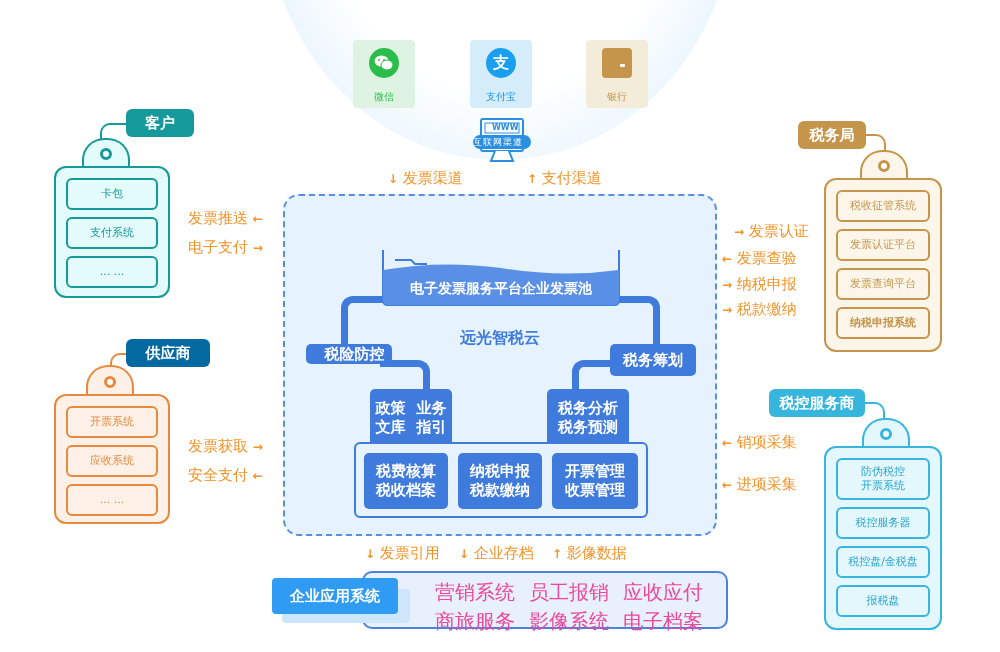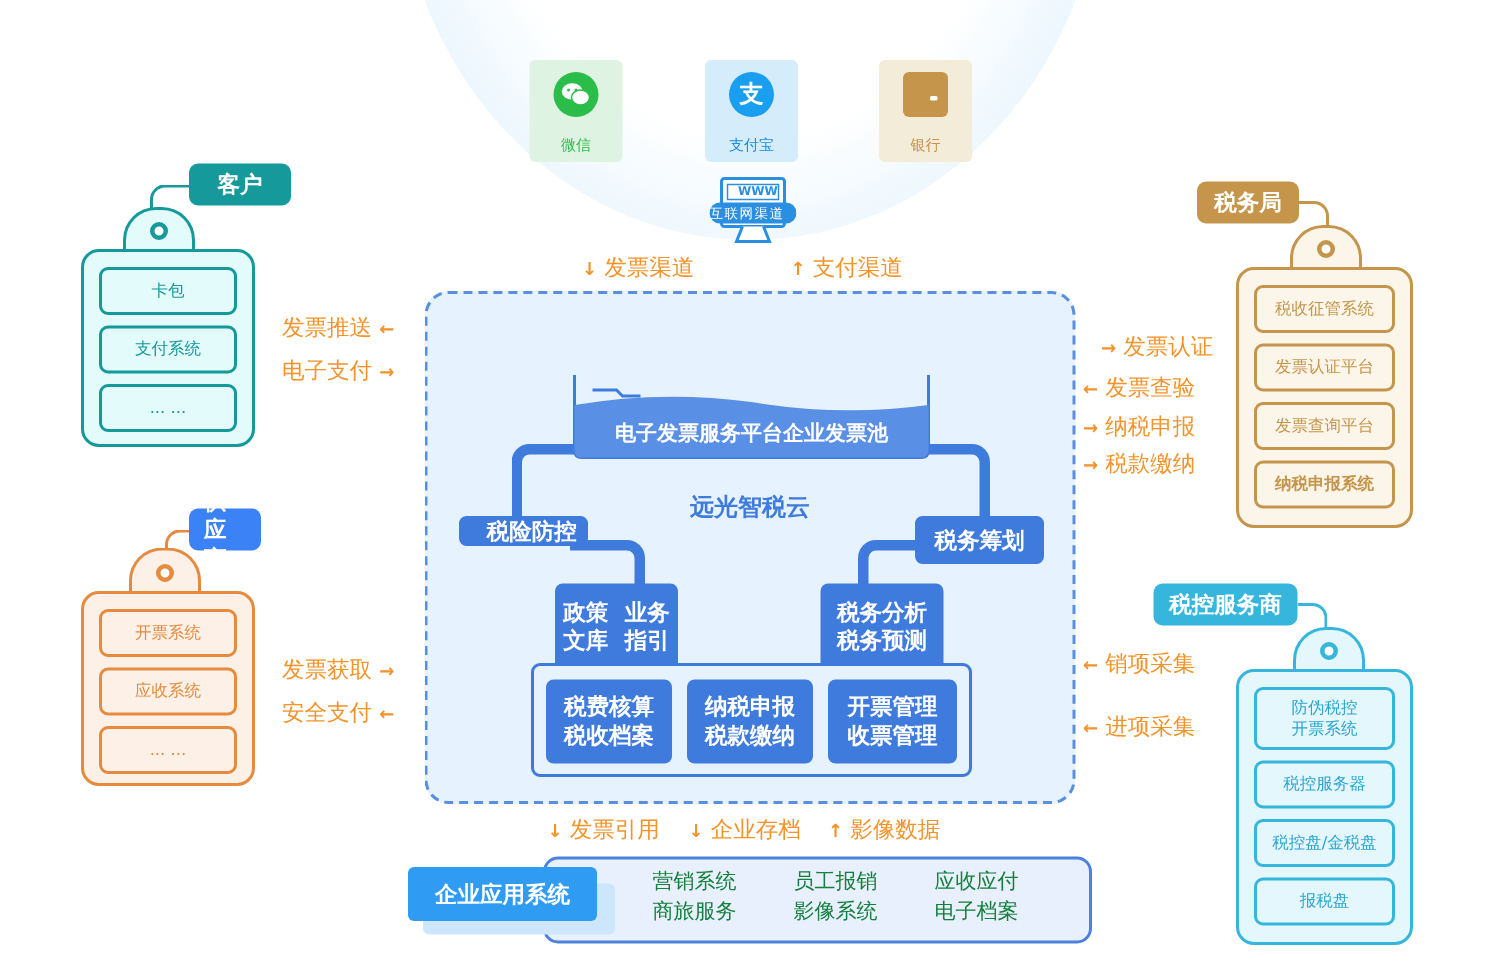--- a/index.html
+++ b/index.html
@@ -58,21 +58,21 @@
   #ent-box {
     position: absolute; left: 362px; top: 571px; width: 366px; height: 58px; border: 2.5px solid #4d82dc;
     border-radius: 10px; background: #e8effd;
   }
   #ent-label-shadow { position: absolute; left: 282px; top: 589px; width: 128px; height: 34px; background: #cde6fb; border-radius: 4px; }
   #ent-label {
     position: absolute; left: 272px; top: 578px; width: 126px; height: 36px; background: #2f9bf2; color: #fff; font-weight: bold;
     font-size: 15px; border-radius: 4px; display: flex; align-items: center; justify-content: center;
   }
   .ent-grid { position: absolute; left: 435px; top: 579px; display: grid; grid-template-columns: 94px 94px 94px; row-gap: 2px; }
-  .ent-grid span { font-size: 14px; color: #15803d; font-family: Liberation Mono, monospace; }
+  .ent-grid span { font-size: 20px; color: #ec4899; font-family: Liberation Mono, monospace; }
 </style>
 </head>
 <body>
 
 <div id="top-arc"></div>
 
 <div class="pay-card" style="left:353px; background:#dff3e3;">
   <div class="pc-icon" style="background:#2bbd4a;">
     <svg width="20" height="16" viewBox="0 0 20 16">
         <ellipse cx="7.5" cy="6" rx="7" ry="5.5" fill="#fff"></ellipse>
@@ -128,21 +128,21 @@
 <div class="flow-label" style="left:188px; top:209px;">
   <span>发票推送</span>
   <span class="arrow">←</span>
 </div>
 <div class="flow-label" style="left:188px; top:238px;">
   <span>电子支付</span>
   <span class="arrow">→</span>
 </div>
 
 <div class="tag-string" style="left:110px; top:353px; width:20px; height:18px; border:2px solid #e58a3e; border-right:none; border-bottom:none; border-radius:10px 0 0 0;"></div>
-<div class="tag-label" style="left:126px; top:339px; width:48px; background:#3b82f6;">供应商</div>
+<div class="tag-label" style="left:126px; top:339px; width:84px; background:#0369a1;">供应商</div>
 <div class="tag-handle" style="left:86px; top:365px; width:48px; height:32px; border-color:#e58a3e; background:#fdf1e7;"></div>
 <div class="tag-hole" style="left:104px; top:376px; border-color:#e58a3e;"></div>
 <div class="tag-body" style="left:54px; top:394px; width:116px; height:130px; border-color:#e58a3e; background:#fdf1e7;">
   <div class="tag-item" style="border-color:#e58a3e; color:#e58a3e;">开票系统</div>
   <div class="tag-item" style="border-color:#e58a3e; color:#e58a3e;">应收系统</div>
   <div class="tag-item" style="border-color:#e58a3e; color:#e58a3e;">... ...</div>
 </div>
 <div class="flow-label" style="left:188px; top:437px;">
   <span>发票获取</span>
   <span class="arrow">→</span>

